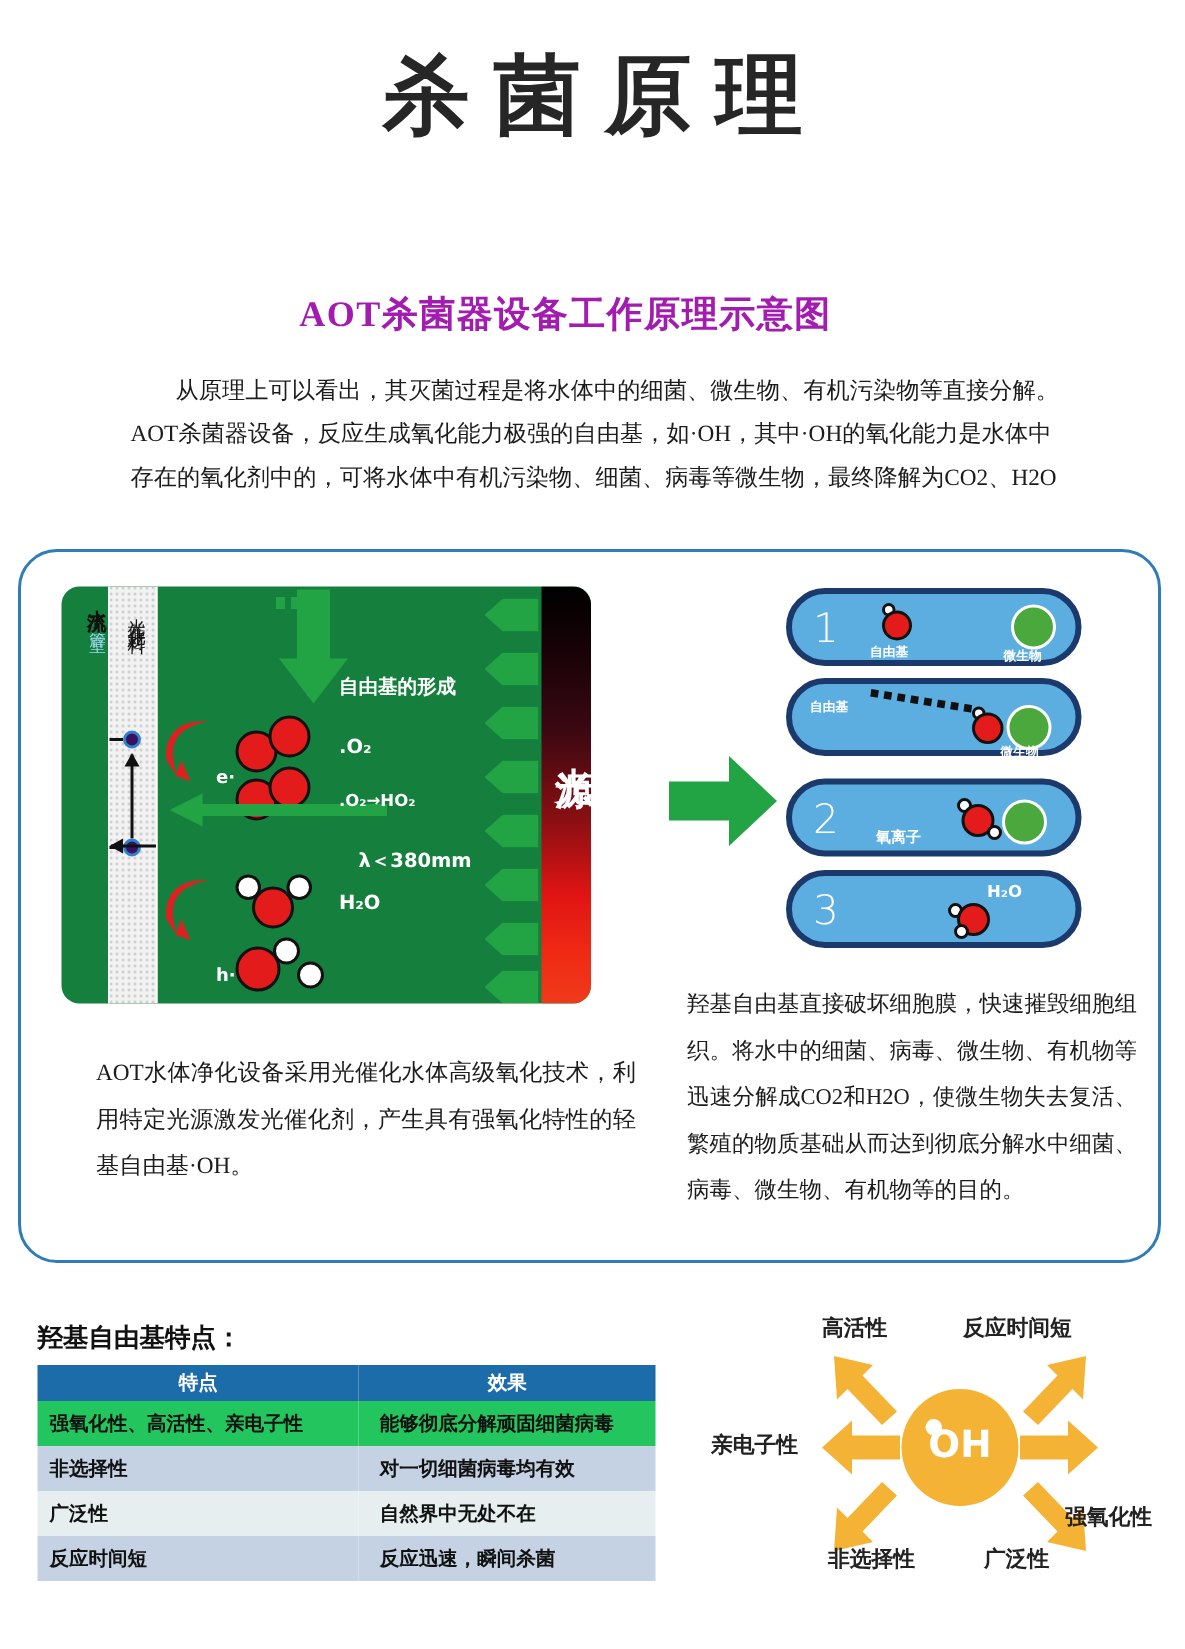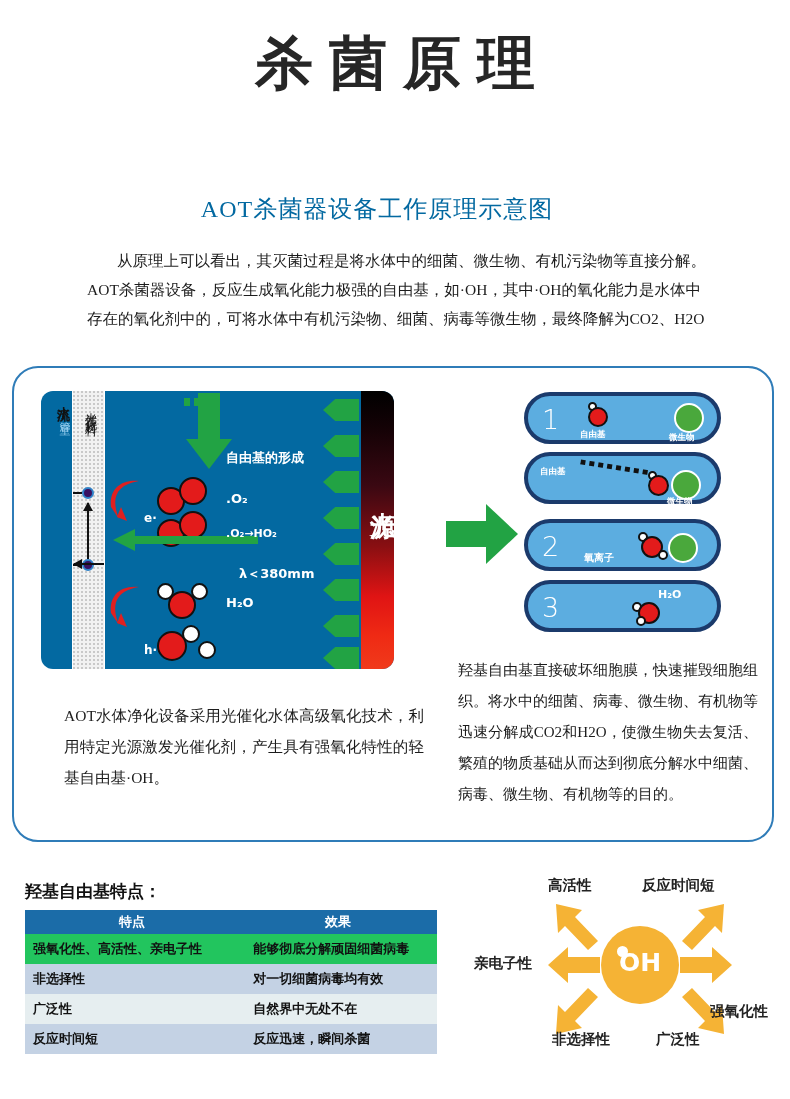--- a/index.html
+++ b/index.html
@@ -13,41 +13,41 @@
   
   .main-title{
     position:absolute;left:0;top:32px;width:790px;text-align:center;
     font-size:58px;font-weight:bold;letter-spacing:16px;
     text-indent:16px;color:#262626;
     font-family:"DejaVu Sans","Liberation Sans",sans-serif;
     line-height:1.1;
   }
   .sub-title{
     position:absolute;left:0;top:193px;width:754px;text-align:center;
-    font-size:24px;font-weight:normal;color:#0369a1;letter-spacing:1px;
+    font-size:24px;font-weight:bold;color:#a21caf;letter-spacing:1px;
   }
 
   
   .intro{
     position:absolute;left:46px;top:246px;width:700px;
     font-size:15.5px;line-height:29px;color:#1c1c1c;text-align:justify;margin-left:41px;
   }
   .intro p{margin:0;}
   .intro .first{text-indent:30px;}
 
   
   .panel{
     position:absolute;left:12px;top:366px;width:762px;height:476px;
     border:2.5px solid #2f7cb8;border-radius:26px;box-sizing:border-box;
   }
 
   
   .reactor{
     position:absolute;left:41px;top:391px;width:353px;height:278px;
-    background:#0369a1;border-radius:12px;overflow:hidden;
+    background:#15803d;border-radius:12px;overflow:hidden;
   }
   .pipe-wall-label{
     position:absolute;left:6px;top:22px;width:24px;
     writing-mode:vertical-rl;text-orientation:upright;
     font-size:11px;color:#9fd3f2;letter-spacing:2px;
     font-family:"DejaVu Sans","Liberation Sans",sans-serif;
   }
   .catalyst-band{
     position:absolute;left:31px;top:0;width:31px;height:278px;
     background:#f2f2f2;

